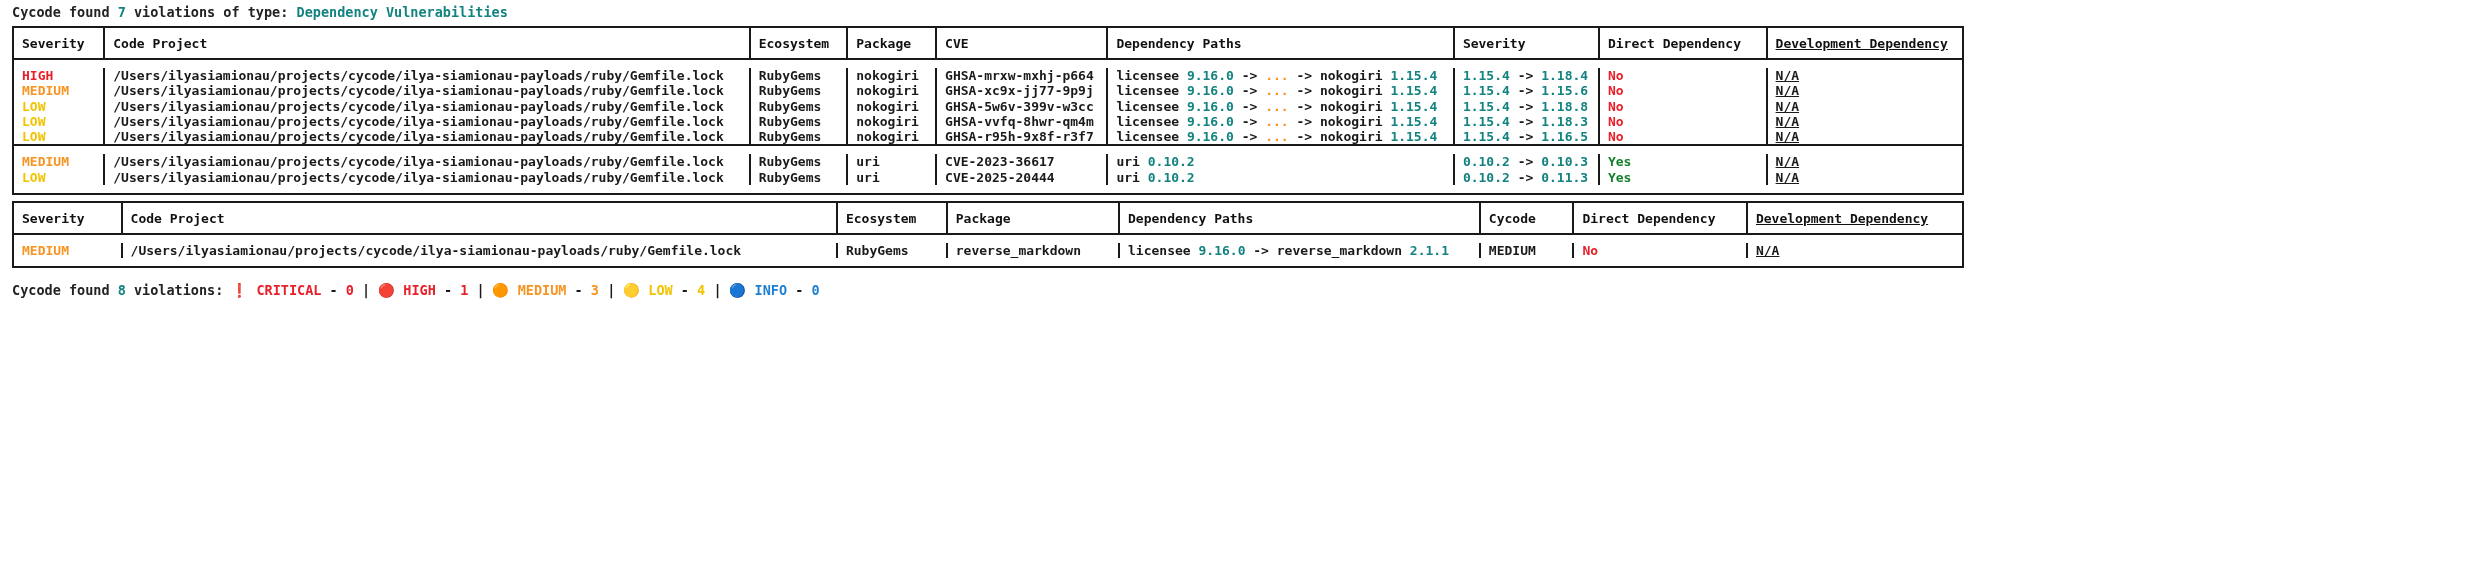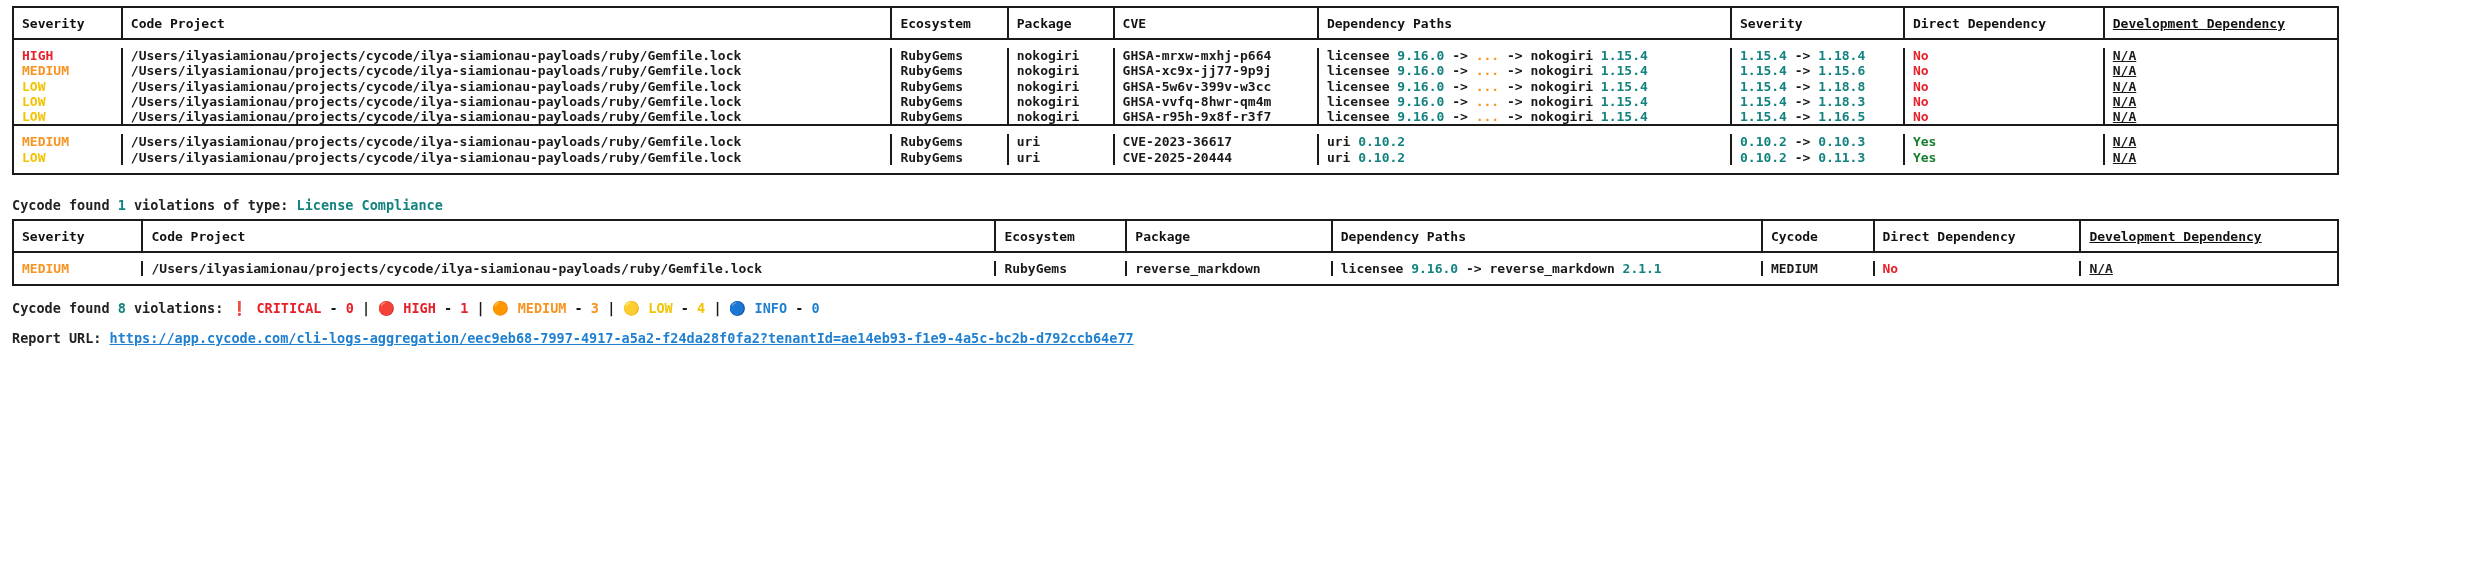--- a/index.html
+++ b/index.html
@@ -27,21 +27,21 @@
     font-size: 13.5px;
     white-space: pre;
   }
   .teal-b { color: #12837f; font-weight: bold; }
   .orange-b { color: #f79421; font-weight: bold; }
   .dark { color: #1a1a1a; }
 
   table.vtable {
     border-collapse: collapse;
     table-layout: fixed;
-    width: 2327px;
+    width: 1952px;
     margin: 6px 0 0 2px;
     font-size: 13px;
     background: #fff;
   }
   table.vtable th, table.vtable td {
     border-left: 2px solid #1a1a1a;
     border-right: 0;
     padding: 0 8px;
     text-align: left;
     vertical-align: middle;
@@ -100,20 +100,21 @@
     color: #1f7fd1;
     text-decoration: underline;
   }
   .cell-path { color: #1a1a1a; }
 </style>
 </head>
 <body>
 
 <div class="page">
 
+  <div class="section-head"><span>Cycode found </span><span class="teal-b">7</span><span> violations of type: </span><span class="teal-b">Dependency Vulnerabilities</span></div>
 
   <table class="vtable">
     <colgroup>
       <col style="width:73px">
       <col style="width:516px">
       <col style="width:78px">
       <col style="width:71px">
       <col style="width:137px">
       <col style="width:277px">
       <col style="width:116px">
@@ -222,21 +223,20 @@
         </tr>
         <tr class="pad">
           <td colspan="9"></td>
         </tr>
         <tr class="lastrule">
           <td colspan="9"></td>
         </tr>
       </tbody>
   </table>
 
-  <div class="section-head" style="margin-top:18px;"><span>Cycode found </span><span class="teal-b">1</span><span> violations of type: </span><span class="teal-b">License Compliance</span></div>
 
   <table class="vtable">
     <colgroup>
       <col style="width:87px">
       <col style="width:573px">
       <col style="width:88px">
       <col style="width:138px">
       <col style="width:289px">
       <col style="width:75px">
       <col style="width:139px">
@@ -272,15 +272,14 @@
           <td colspan="8"></td>
         </tr>
         <tr class="lastrule">
           <td colspan="8"></td>
         </tr>
       </tbody>
   </table>
 
   <div class="summary" id="summary-line"><span>Cycode found </span><span class="teal-b">8</span><span> violations: </span><span>❗ </span><span style="color:#e8202a">CRITICAL</span><span class="dark"> - </span><span style="color:#e8202a">0</span><span class="dark"> | </span><span>🔴 </span><span style="color:#e8202a">HIGH</span><span class="dark"> - </span><span style="color:#e8202a">1</span><span class="dark"> | </span><span>🟠 </span><span style="color:#f79421">MEDIUM</span><span class="dark"> - </span><span style="color:#f79421">3</span><span class="dark"> | </span><span>🟡 </span><span style="color:#f2c300">LOW</span><span class="dark"> - </span><span style="color:#f2c300">4</span><span class="dark"> | </span><span>🔵 </span><span style="color:#1f7fd1">INFO</span><span class="dark"> - </span><span style="color:#1f7fd1">0</span></div>
 
-  <div class="report"><span>Report URL: </span><a class="urllink" href="#">https://app.cycode.com/cli-logs-aggregation/eec9eb68-7997-4917-a5a2-f24da28f0fa2?tenantId=ae14eb93-f1e9-4a5c-bc2b-d792ccb64e77</a></div>
 
 </div>
 
 </body></html>

